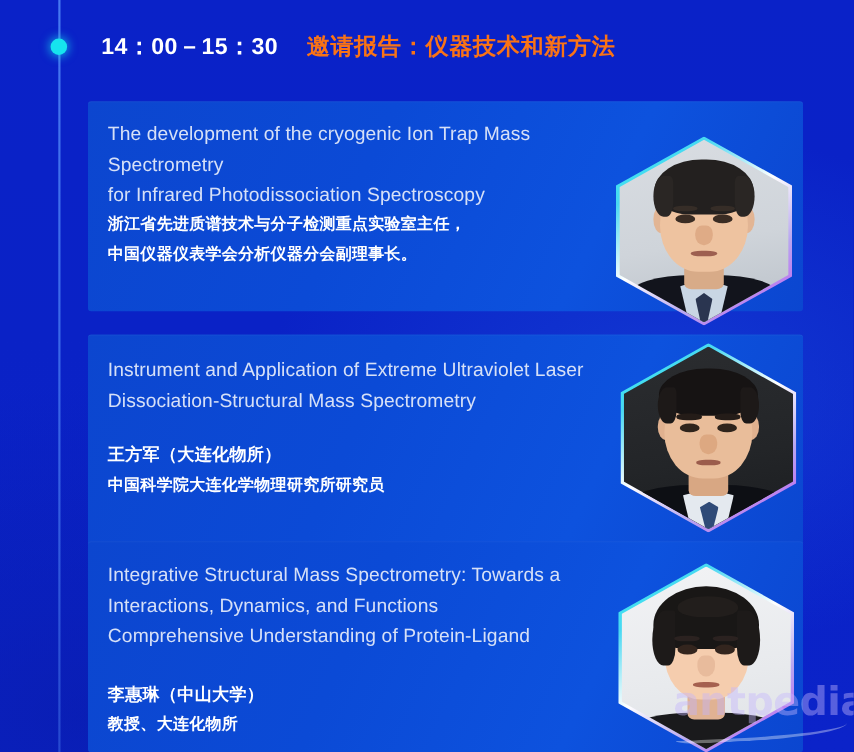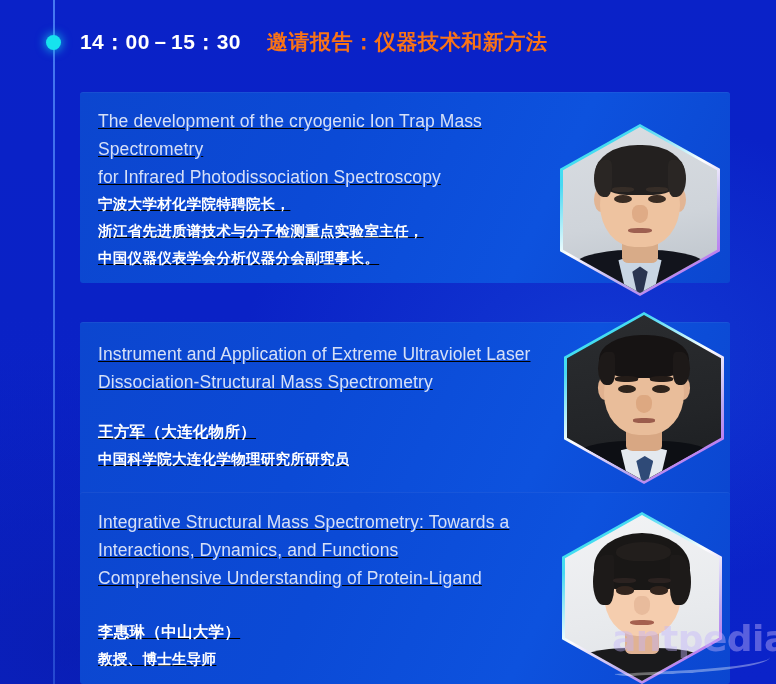--- a/index.html
+++ b/index.html
@@ -24,44 +24,44 @@
     background:linear-gradient(180deg,rgba(90,150,255,.75),rgba(90,150,255,.55) 60%,rgba(90,150,255,.35));
   }
   #timeline-dot{
     position:absolute;left:46px;top:35px;width:15px;height:15px;border-radius:50%;
     background:#16e3ee;
     box-shadow:0 0 8px 2px rgba(22,227,238,.55);
   }
 
   
   #session-header{
-    position:absolute;left:80px;top:26px;height:32px;
+    position:absolute;left:92px;top:26px;height:32px;
     display:flex;align-items:center;white-space:nowrap;
   }
   #session-header .time{
     color:#ffffff;font-size:21px;font-weight:bold;letter-spacing:.4px;
   }
   #session-header .title{
     color:#f97316;font-size:21px;font-weight:bold;margin-left:26px;letter-spacing:.6px;
   }
 
   
   .card{
     position:absolute;left:80px;width:650px;
     background:linear-gradient(115deg,#0c46cf 0%,#0b4ad6 38%,#0d52de 70%,#0b46d0 100%);
     border-radius:3px;
     box-shadow:0 1px 0 rgba(255,255,255,.05) inset;
   }
   #card-1{top:92px;height:191px;}
-  #card-2{top:322px;height:204px;}
+  #card-2{top:304px;height:204px;}
   #card-3{top:492px;height:192px;}
 
   .card-body{
     position:absolute;left:18px;top:0;width:470px;height:100%;
-    display:flex;flex-direction:column;justify-content:flex-start;text-decoration:underline;
+    display:flex;flex-direction:column;justify-content:flex-start;
   }
   #card-1 .card-body{padding-top:15px;}
   #card-2 .card-body{padding-top:18px;}
   #card-3 .card-body{padding-top:16px;}
 
   .talk-title{
     color:#d6e0f7;font-size:17.5px;line-height:28px;font-weight:400;
     letter-spacing:.1px;
   }
   .speaker{
@@ -149,21 +149,20 @@
 
 <div id="session-header">
   <span class="time">14：00－15：30</span>
   <span class="title">邀请报告：仪器技术和新方法</span>
 </div>
 
 <div class="card" id="card-1">
   <div class="card-body">
     <div class="talk-title">The development of the cryogenic Ion Trap Mass Spectrometry</div>
     <div class="talk-title">for Infrared Photodissociation Spectroscopy</div>
-    <div class="affiliation-line">宁波大学材化学院特聘院长，</div>
     <div class="affiliation-line">浙江省先进质谱技术与分子检测重点实验室主任，</div>
     <div class="affiliation-line">中国仪器仪表学会分析仪器分会副理事长。</div>
   </div>
 </div>
 
 <div class="portrait" id="portrait-1">
   <div class="hex-border"></div>
   <div class="hex-inner">
     <div class="face">
 
@@ -226,21 +225,21 @@
     </div>
   </div>
 </div>
 
 <div class="card" id="card-3">
   <div class="card-body">
     <div class="talk-title">Integrative Structural Mass Spectrometry: Towards a</div>
     <div class="talk-title">Interactions, Dynamics, and Functions</div>
     <div class="talk-title">Comprehensive Understanding of Protein-Ligand</div>
     <div class="speaker">李惠琳（中山大学）</div>
-    <div class="affiliation-line">教授、博士生导师</div>
+    <div class="affiliation-line">教授、大连化物所</div>
   </div>
 </div>
 
 <div class="portrait" id="portrait-3">
   <div class="hex-border"></div>
   <div class="hex-inner">
     <div class="face">
       <div class="body-suit" style="left:8%;top:80%;width:84%;height:20%;background:#1a1a1c;border-radius:40% 40% 0 0;"></div>
       <div class="neck" style="left:39%;top:66%;width:22%;height:18%;background:#e0b293;"></div>
       <div class="ear" style="left:21%;top:38%;width:9%;height:13%;background:#eec0a2;"></div>

